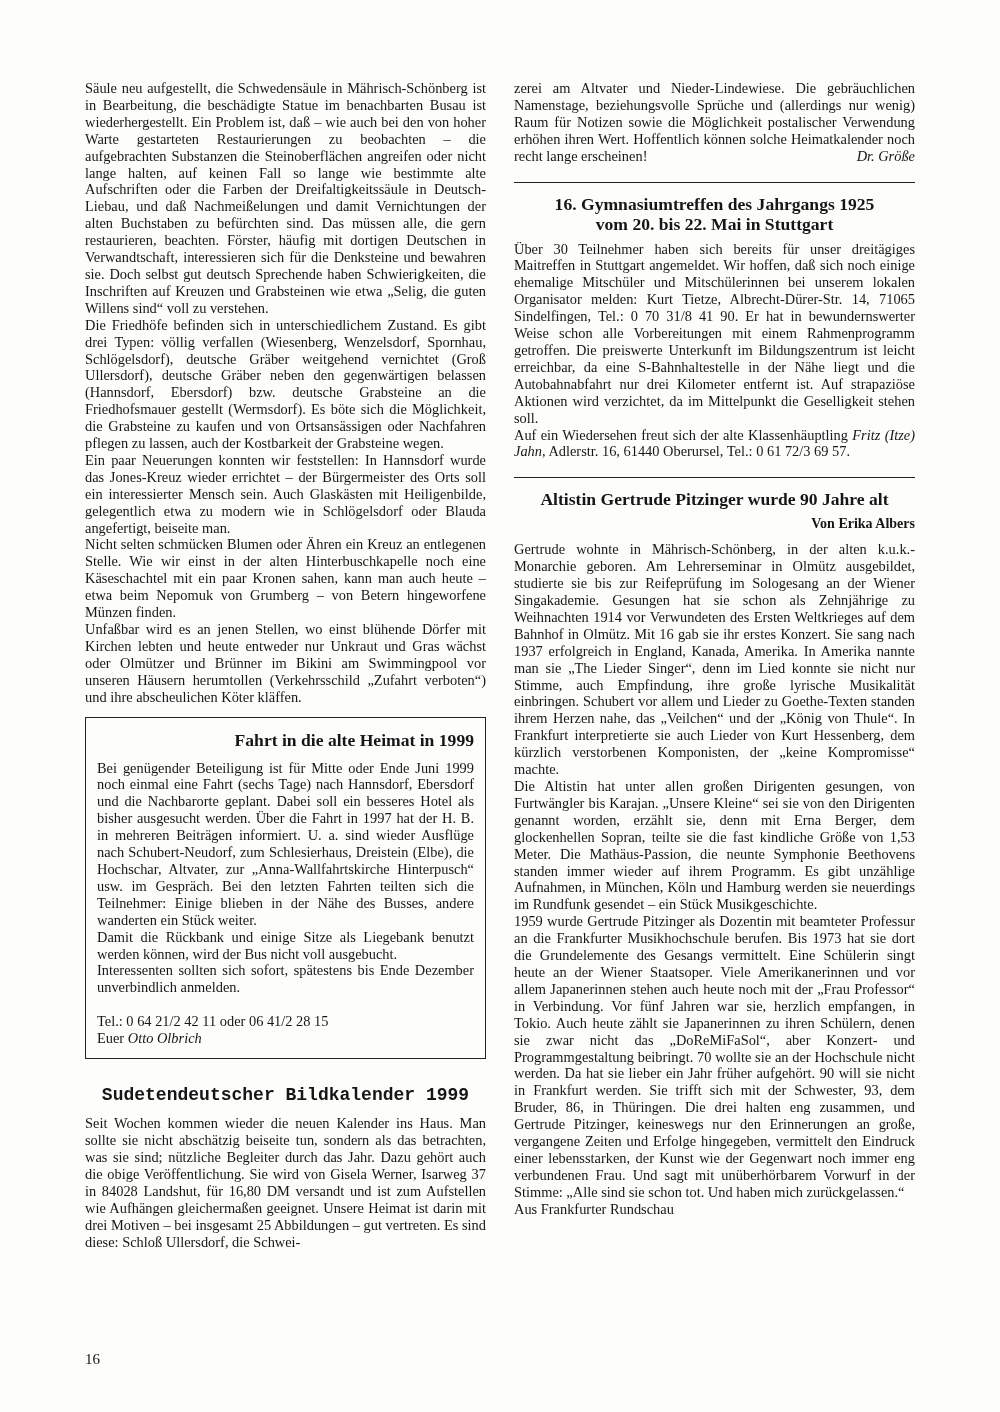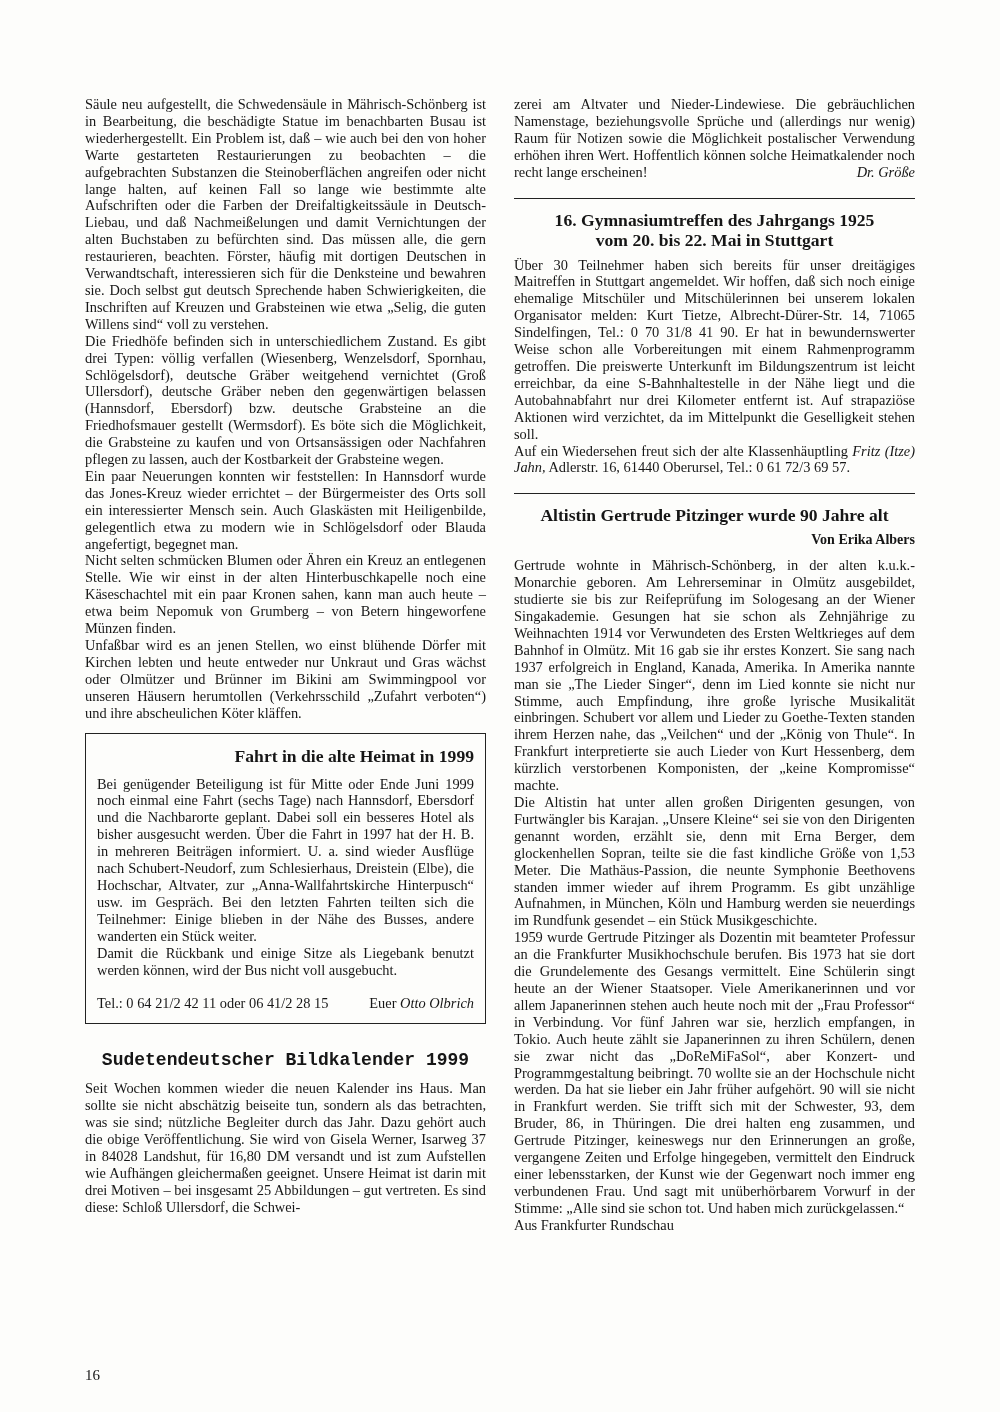--- a/index.html
+++ b/index.html
@@ -8,21 +8,21 @@
     width: 1000px; height: 1412px;
     background: #fdfdfb;
     position: relative;
     overflow: hidden;
     font-family: "Liberation Serif", serif;
     color: #161616;
     margin: 0 auto;
   }
   .content {
     position: absolute;
-    top: 96px; left: 85px;
+    top: 80px; left: 85px;
     width: 831px;
     display: flex;
     gap: 28px;
   }
   .col { width: 401px; flex: 0 0 401px; }
   .body {
     font-size: 14.4px;
     line-height: 16.9px;
     text-align: justify;
     margin: 0;
@@ -63,55 +63,57 @@
     font-weight: bold;
     text-align: right;
     margin: 3px 0 9px;
   }
   .tel-row {
     display: flex;
     justify-content: space-between;
     font-size: 14.4px;
     line-height: 17px;
     margin-top: 17px;
+    flex-direction: column;
   }
   .section-title {
     font-size: 18px;
     font-weight: bold;
     text-align: center;
     margin: 26px 0 10px;
     font-family: Liberation Mono, monospace;
   }
   .pagenum {
     position: absolute;
     left: 85px;
-    bottom: 28px;
+    bottom: 44px;
     font-size: 15px;
   }
 </style>
 </head>
 <body>
 
 <div class="page">
   <div class="content">
 
     <div class="col">
 
       <div>
         <p class="body">Säule neu aufgestellt, die Schwedensäule in Mährisch-Schönberg ist in Bearbeitung, die beschädigte Statue im benachbarten Busau ist wiederhergestellt. Ein Problem ist, daß – wie auch bei den von hoher Warte gestarteten Restaurierungen zu beobachten – die aufgebrachten Substanzen die Steinoberflächen angreifen oder nicht lange halten, auf keinen Fall so lange wie bestimmte alte Aufschriften oder die Farben der Dreifaltigkeitssäule in Deutsch-Liebau, und daß Nachmeißelungen und damit Vernichtungen der alten Buchstaben zu befürchten sind. Das müssen alle, die gern restaurieren, beachten. Förster, häufig mit dortigen Deutschen in Verwandtschaft, interessieren sich für die Denksteine und bewahren sie. Doch selbst gut deutsch Sprechende haben Schwierigkeiten, die Inschriften auf Kreuzen und Grabsteinen wie etwa „Selig, die guten Willens sind“ voll zu verstehen.</p>
         <p class="body">Die Friedhöfe befinden sich in unterschiedlichem Zustand. Es gibt drei Typen: völlig verfallen (Wiesenberg, Wenzelsdorf, Spornhau, Schlögelsdorf), deutsche Gräber weitgehend vernichtet (Groß Ullersdorf), deutsche Gräber neben den gegenwärtigen belassen (Hannsdorf, Ebersdorf) bzw. deutsche Grabsteine an die Friedhofsmauer gestellt (Wermsdorf). Es böte sich die Möglichkeit, die Grabsteine zu kaufen und von Ortsansässigen oder Nachfahren pflegen zu lassen, auch der Kostbarkeit der Grabsteine wegen.</p>
-        <p class="body">Ein paar Neuerungen konnten wir feststellen: In Hannsdorf wurde das Jones-Kreuz wieder errichtet – der Bürgermeister des Orts soll ein interessierter Mensch sein. Auch Glaskästen mit Heiligenbilde, gelegentlich etwa zu modern wie in Schlögelsdorf oder Blauda angefertigt, begegnet man.</p>
+        <p class="body">Ein paar Neuerungen konnten wir feststellen: In Hannsdorf wurde das Jones-Kreuz wieder errichtet – der Bürgermeister des Orts soll ein interessierter Mensch sein. Auch Glaskästen mit Heiligenbilde, gelegentlich etwa zu modern wie in Schlögelsdorf oder Blauda angefertigt, beiseite man.</p>
         <p class="body">Nicht selten schmücken Blumen oder Ähren ein Kreuz an entlegenen Stelle. Wie wir einst in der alten Hinterbuschkapelle noch eine Käseschachtel mit ein paar Kronen sahen, kann man auch heute – etwa beim Nepomuk von Grumberg – von Betern hingeworfene Münzen finden.</p>
         <p class="body">Unfaßbar wird es an jenen Stellen, wo einst blühende Dörfer mit Kirchen lebten und heute entweder nur Unkraut und Gras wächst oder Olmützer und Brünner im Bikini am Swimmingpool vor unseren Häusern herumtollen (Verkehrsschild „Zufahrt verboten“) und ihre abscheulichen Köter kläffen.</p>
       </div>
 
       <div class="box">
         <div class="box-title">Fahrt in die alte Heimat in 1999</div>
         <p class="body">Bei genügender Beteiligung ist für Mitte oder Ende Juni 1999 noch einmal eine Fahrt (sechs Tage) nach Hannsdorf, Ebersdorf und die Nachbarorte geplant. Dabei soll ein besseres Hotel als bisher ausgesucht werden. Über die Fahrt in 1997 hat der H. B. in mehreren Beiträgen informiert. U. a. sind wieder Ausflüge nach Schubert-Neudorf, zum Schlesierhaus, Dreistein (Elbe), die Hochschar, Altvater, zur „Anna-Wallfahrtskirche Hinterpusch“ usw. im Gespräch. Bei den letzten Fahrten teilten sich die Teilnehmer: Einige blieben in der Nähe des Busses, andere wanderten ein Stück weiter.</p>
         <p class="body">Damit die Rückbank und einige Sitze als Liegebank benutzt werden können, wird der Bus nicht voll ausgebucht.</p>
+        <p class="body">Interessenten sollten sich sofort, spätestens bis Ende Dezember unverbindlich anmelden.</p>
         <div class="tel-row">
           <span>Tel.: 0 64 21/2 42 11 oder 06 41/2 28 15</span>
           <span><span>Euer </span><span class="italic">Otto Olbrich</span></span>
         </div>
       </div>
 
       <div>
         <div class="section-title">Sudetendeutscher Bildkalender 1999</div>
         <p class="body">Seit Wochen kommen wieder die neuen Kalender ins Haus. Man sollte sie nicht abschätzig beiseite tun, sondern als das betrachten, was sie sind; nützliche Begleiter durch das Jahr. Dazu gehört auch die obige Veröffentlichung. Sie wird von Gisela Werner, Isarweg 37 in 84028 Landshut, für 16,80 DM versandt und ist zum Aufstellen wie Aufhängen gleichermaßen geeignet. Unsere Heimat ist darin mit drei Motiven – bei insgesamt 25 Abbildungen – gut vertreten. Es sind diese: Schloß Ullersdorf, die Schwei-</p>
       </div>

